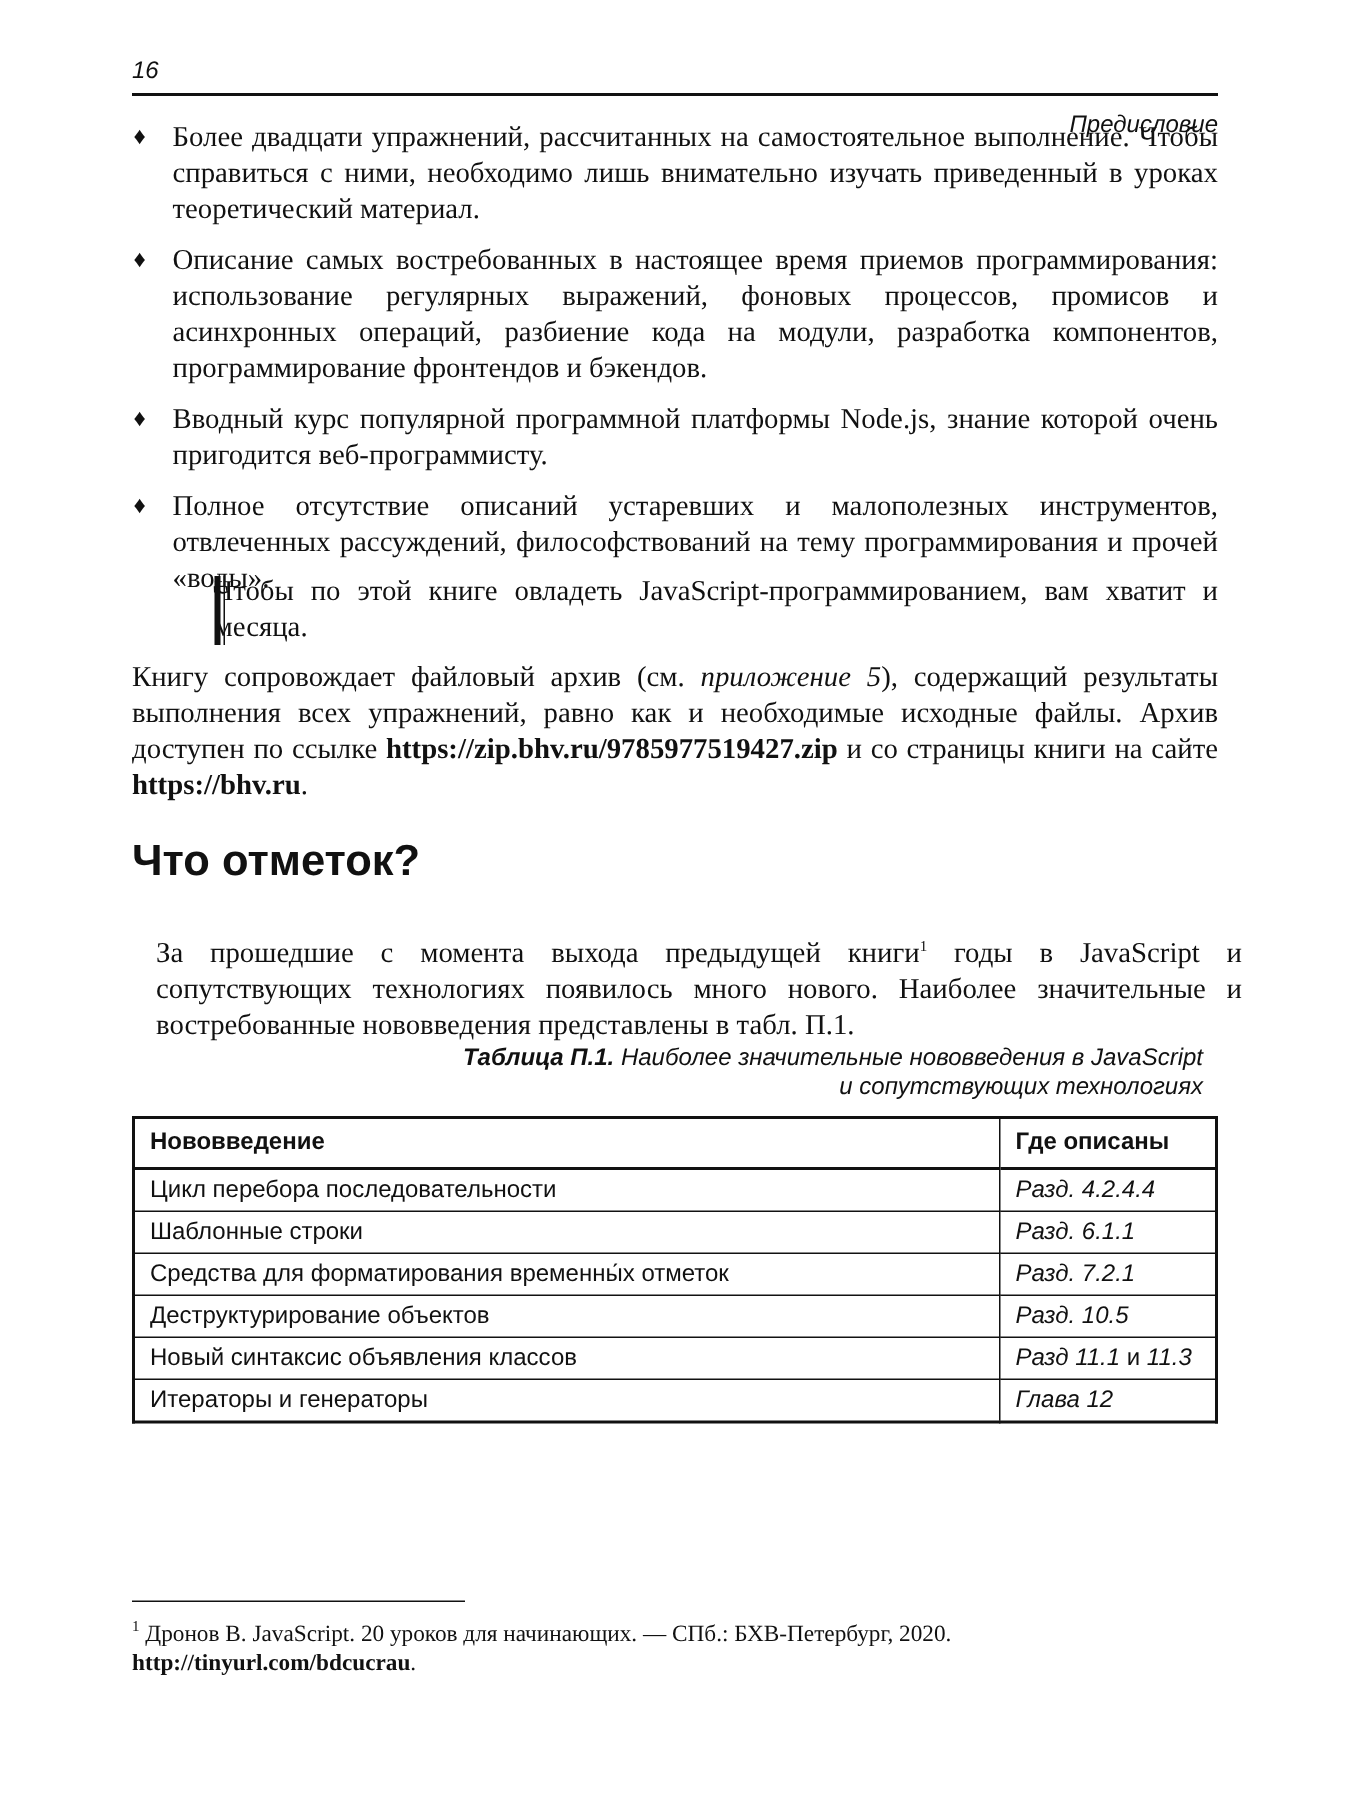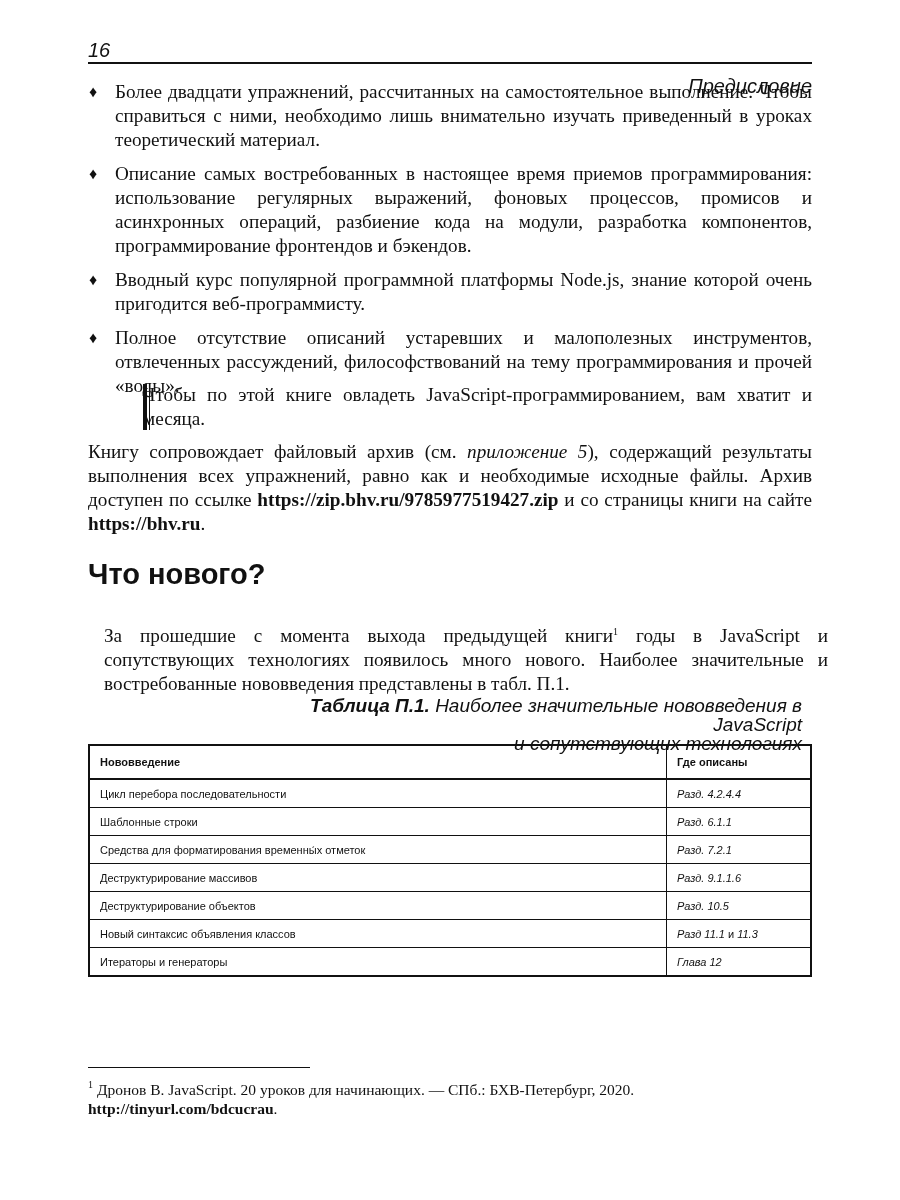--- a/index.html
+++ b/index.html
@@ -2,21 +2,21 @@
 <html><head>
   <meta charset="utf-8">
   <style>
     html, body { margin: 0; padding: 0; background: #ffffff; }
     body { width: 900px; height: 1200px; position: relative; overflow: hidden; color: #111; }
     .page { position: absolute; left: 88px; top: 0; width: 724px; }
 
     .running-head {
       position: absolute; top: 38px; left: 0; width: 724px; height: 24px;
       border-bottom: 2px solid #111;
-      font-family: "Liberation Sans", sans-serif; font-style: italic; font-size: 20px;
+      font-family: "Liberation Sans", sans-serif; font-style: italic; font-size: 16px;
     }
     .running-head .pnum { position: absolute; left: 0; top: 1px; }
     .running-head .chap { position: absolute; right: 0; top: 1px; margin-top: 36px; }
 
     .body-text { font-family: "Liberation Serif", serif; font-size: 19.2px; line-height: 24px; text-align: justify; }
     .bullets { position: absolute; top: 80px; left: 0; width: 724px; margin: 0; padding: 0; list-style: none; }
     .bullets li { position: relative; padding-left: 27px; margin-bottom: 10px; }
     .bullets li .diamond { position: absolute; left: 1px; top: 0px; font-size: 16px; }
 
     .note { position: absolute; top: 383px; left: 55px; width: 669px; padding-left: 0; }
@@ -29,28 +29,28 @@
 
     .section-title {
       position: absolute; top: 558px; left: 0; margin: 0;
       font-family: "Liberation Sans", sans-serif; font-weight: bold; font-size: 29px;
     }
     .intro { position: absolute; top: 608px; left: 0; width: 724px; margin: 16px; }
     sup { font-size: 10px; line-height: 0; vertical-align: 7px; }
 
     .caption {
       position: absolute; top: 696px; right: 10px; width: 560px; text-align: right;
-      font-family: "Liberation Sans", sans-serif; font-style: italic; font-size: 19px; line-height: 19px;
+      font-family: "Liberation Sans", sans-serif; font-style: italic; font-size: 16px; line-height: 19px;
     }
     .caption b { font-weight: bold; }
 
     table.data {
       position: absolute; top: 744px; left: 0; width: 724px;
       border-collapse: collapse; border: 2px solid #111;
-      font-family: "Liberation Sans", sans-serif; font-size: 11px;
+      font-family: "Liberation Sans", sans-serif; font-size: 16px;
     }
     table.data th, table.data td { border: 1px solid #111; padding: 0 10px; height: 27px; text-align: left; }
     table.data th { height: 32px; font-weight: bold; border-bottom: 2px solid #111; }
     table.data td.where { font-style: italic; width: 123px; }
     table.data td.where .plain { font-style: normal; }
     table.data th.where-h { width: 123px; }
 
     .fn-rule { position: absolute; top: 1067px; left: 0; width: 222px; height: 0; border-top: 1.5px solid #111; }
     .footnote {
       position: absolute; top: 1080px; left: 0; width: 724px;
@@ -87,21 +87,21 @@
     </li>
   </ul>
 
   <div class="note body-text">
     <span class="bar"></span>
     <p>Чтобы по этой книге овладеть JavaScript-программированием, вам хватит и месяца.</p>
   </div>
 
   <p class="archive body-text"><span>Книгу сопровождает файловый архив (см. </span><i>приложение 5</i><span>), содержащий результаты выполнения всех упражнений, равно как и необходимые исходные файлы. Архив доступен по ссылке </span><b>https://zip.bhv.ru/9785977519427.zip</b><span> и со страницы книги на сайте </span><b>https://bhv.ru</b><span>.</span></p>
 
-  <h2 class="section-title">Что нового?</h2>
+  <h2 class="section-title">Что отметок?</h2>
 
   <p class="intro body-text"><span>За прошедшие с момента выхода предыдущей книги</span><sup>1</sup><span> годы в JavaScript и сопутствующих технологиях появилось много нового. Наиболее значительные и востребованные нововведения представлены в табл. П.1.</span></p>
 
   <div class="caption">
     <b>Таблица П.1.</b><span> Наиболее значительные нововведения в JavaScript</span><br>
     <span>и сопутствующих технологиях</span>
   </div>
 
   <table class="data">
     <thead>
@@ -117,24 +117,20 @@
       </tr>
       <tr>
         <td>Шаблонные строки</td>
         <td class="where">Разд. 6.1.1</td>
       </tr>
       <tr>
         <td>Средства для форматирования временны́х отметок</td>
         <td class="where">Разд. 7.2.1</td>
       </tr>
       <tr>
-        <td>Деструктурирование массивов</td>
-        <td class="where">Разд. 9.1.1.6</td>
-      </tr>
-      <tr>
         <td>Деструктурирование объектов</td>
         <td class="where">Разд. 10.5</td>
       </tr>
       <tr>
         <td>Новый синтаксис объявления классов</td>
         <td class="where"><span>Разд 11.1</span><span class="plain"> и </span><span>11.3</span></td>
       </tr>
       <tr>
         <td>Итераторы и генераторы</td>
         <td class="where">Глава 12</td>

